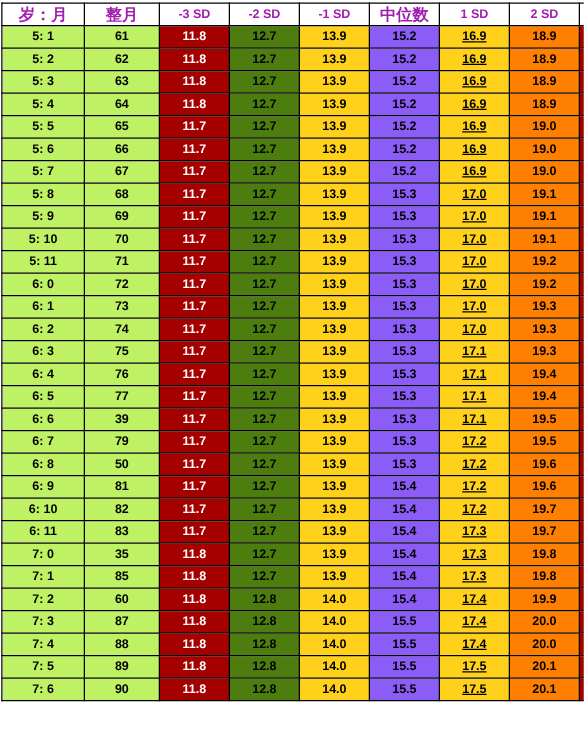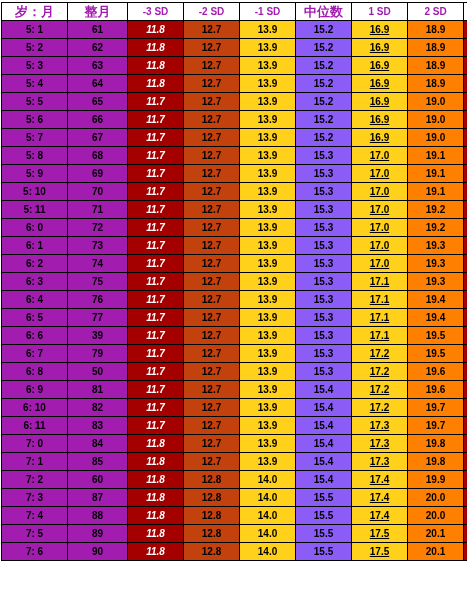--- a/index.html
+++ b/index.html
@@ -43,27 +43,27 @@
     background: #ffffff;
     color: #a21caf;
     font-size: 11px;
     height: 25px;
     line-height: 25px;
   }
   thead th.cjk {
     font-size: 13px;
   }
   td.age-cell, td.month-cell {
-    background: #a21caf;
+    background: #bef264;
     color: #000000;
     font-size: 11px;
   }
   
-  td.band-n3 { background: #A40000; color: #ffffff; font-style: italic; }
-  td.band-n2 { background: #c2410c; color: #000000; }
+  td.band-n3 { background: #A40000; color: #ffffff; }
+  td.band-n2 { background: #4d7c0f; color: #000000; }
   td.band-n1 { background: #FFD11A; color: #000000; }
   td.band-med{ background: #8b5cf6; color: #000000; }
   td.band-p1 { background: #FFD11A; color: #000000; text-decoration: underline; }
   td.band-p2 { background: #FF7F00; color: #000000; }
   td.band-p3 { background: #A40000; color: #ffffff; }
 </style>
 </head>
 <body>
 
 <div id="bmi-table-wrap">
@@ -341,21 +341,21 @@
           <td class="band-n3">11.7</td>
           <td class="band-n2">12.7</td>
           <td class="band-n1">13.9</td>
           <td class="band-med">15.4</td>
           <td class="band-p1">17.3</td>
           <td class="band-p2">19.7</td>
           <td class="band-p3">23.2</td>
         </tr>
         <tr>
           <td class="age-cell">7: 0</td>
-          <td class="month-cell">84</td>
+          <td class="month-cell">35</td>
           <td class="band-n3">11.8</td>
           <td class="band-n2">12.7</td>
           <td class="band-n1">13.9</td>
           <td class="band-med">15.4</td>
           <td class="band-p1">17.3</td>
           <td class="band-p2">19.8</td>
           <td class="band-p3">23.3</td>
         </tr>
         <tr>
           <td class="age-cell">7: 1</td>

